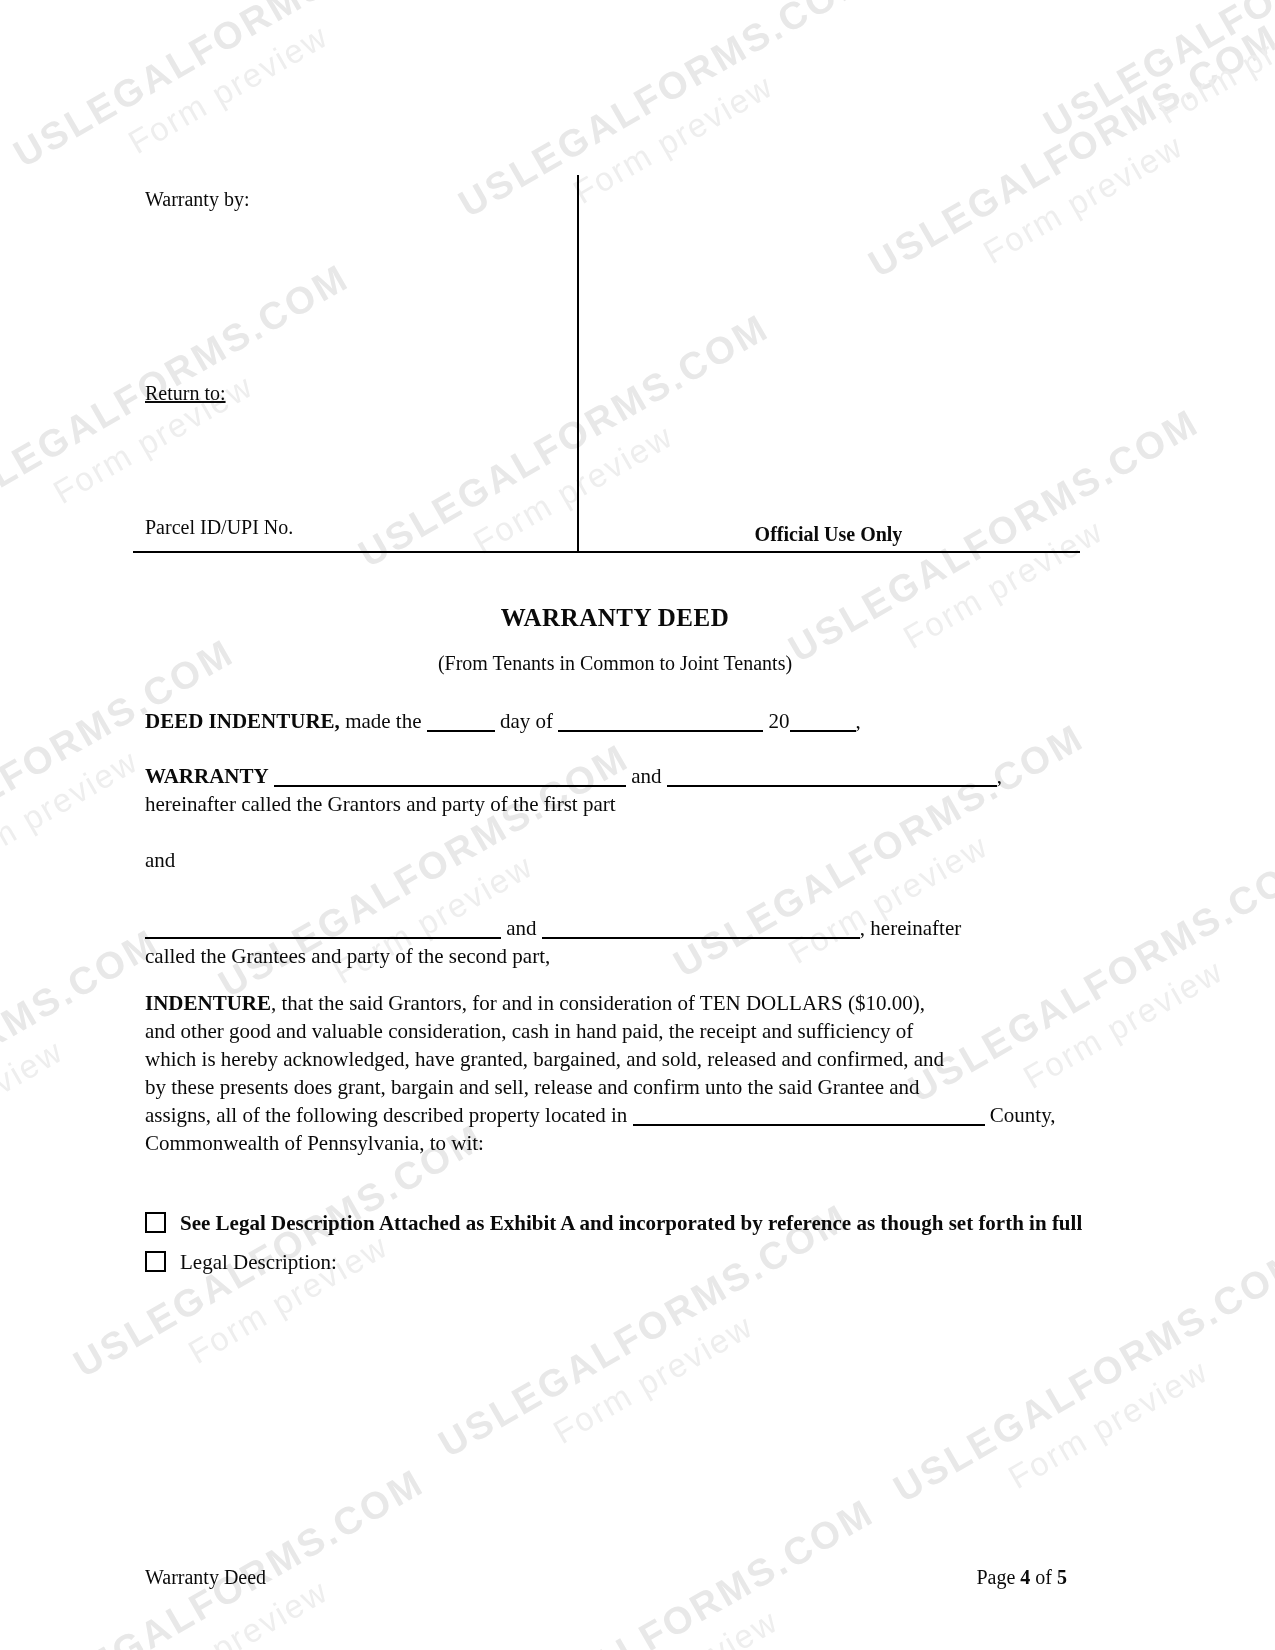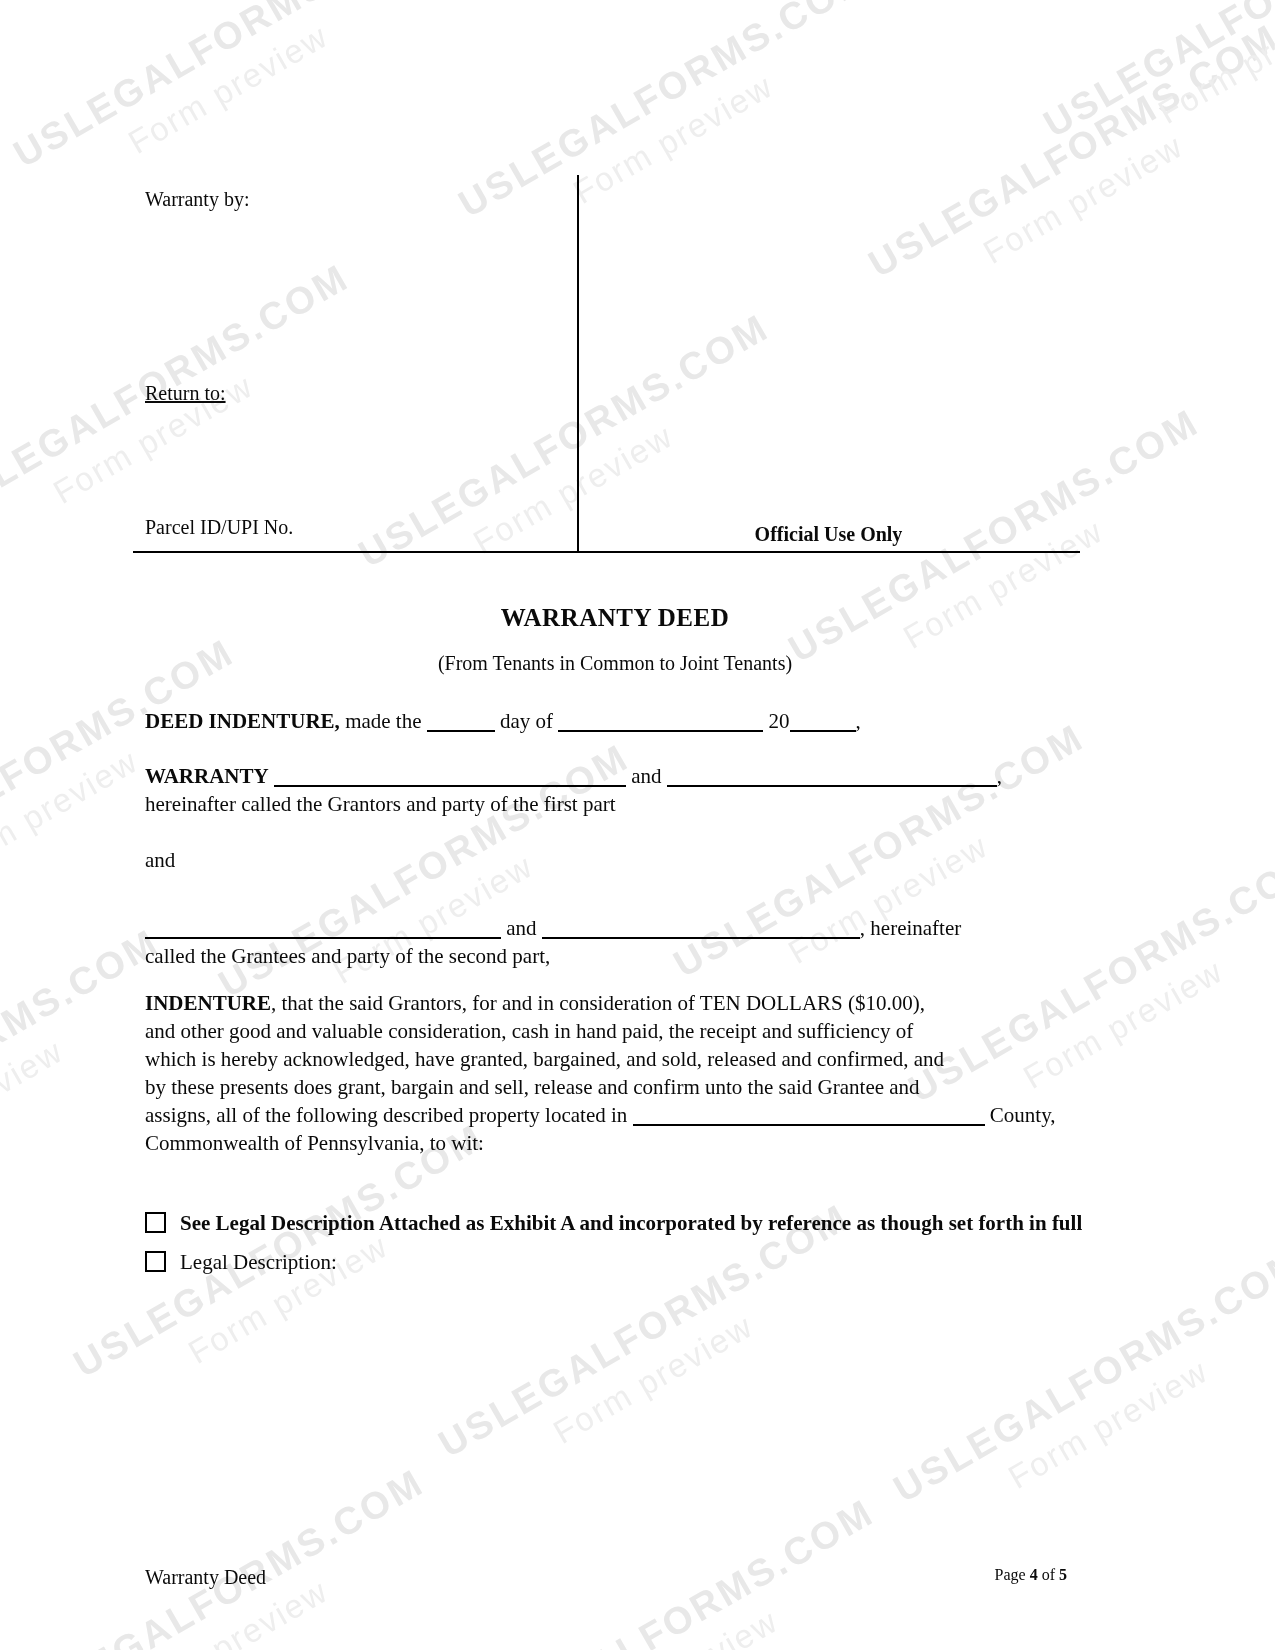--- a/index.html
+++ b/index.html
@@ -54,21 +54,21 @@
   }
   .checkbox{
     display:inline-block;
     width:17px;height:17px;
     border:2px solid #000;
     margin-right:14px;
     vertical-align:-3px;
     background:#fff;
   }
   #footer-left{left:145px;top:1566px;font-size:20px;}
-  #footer-right{left:845px;top:1566px;width:222px;font-size:16px;text-align:right;}
+  #footer-right{left:845px;top:1566px;width:222px;font-size:20px;text-align:right;}
   #footer-right span{display:inline;}
   #footer-right .b{font-weight:bold;}
 </style>
 </head>
 <body>
 
 <div class="page">
 
   <div id="watermarks">
       <div class="wm" style="left: 230px; top: 60px;">

